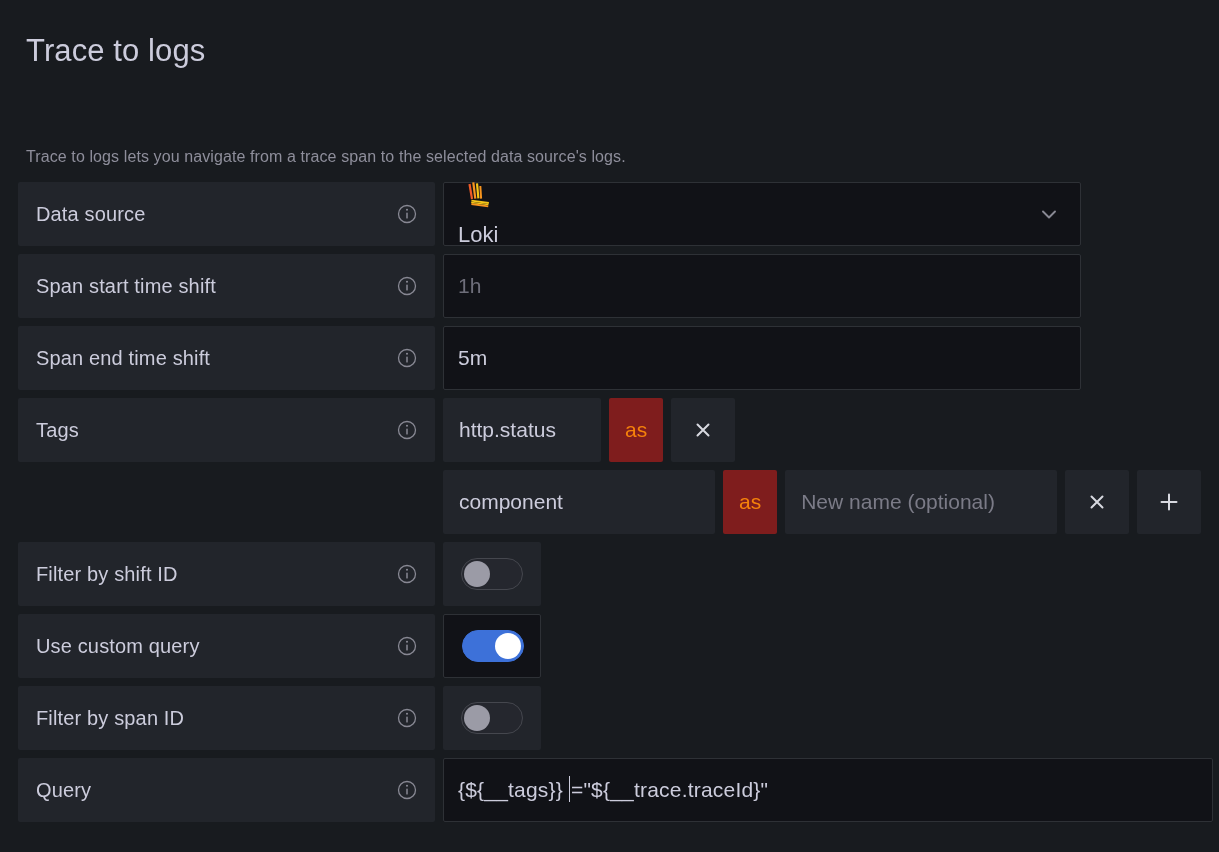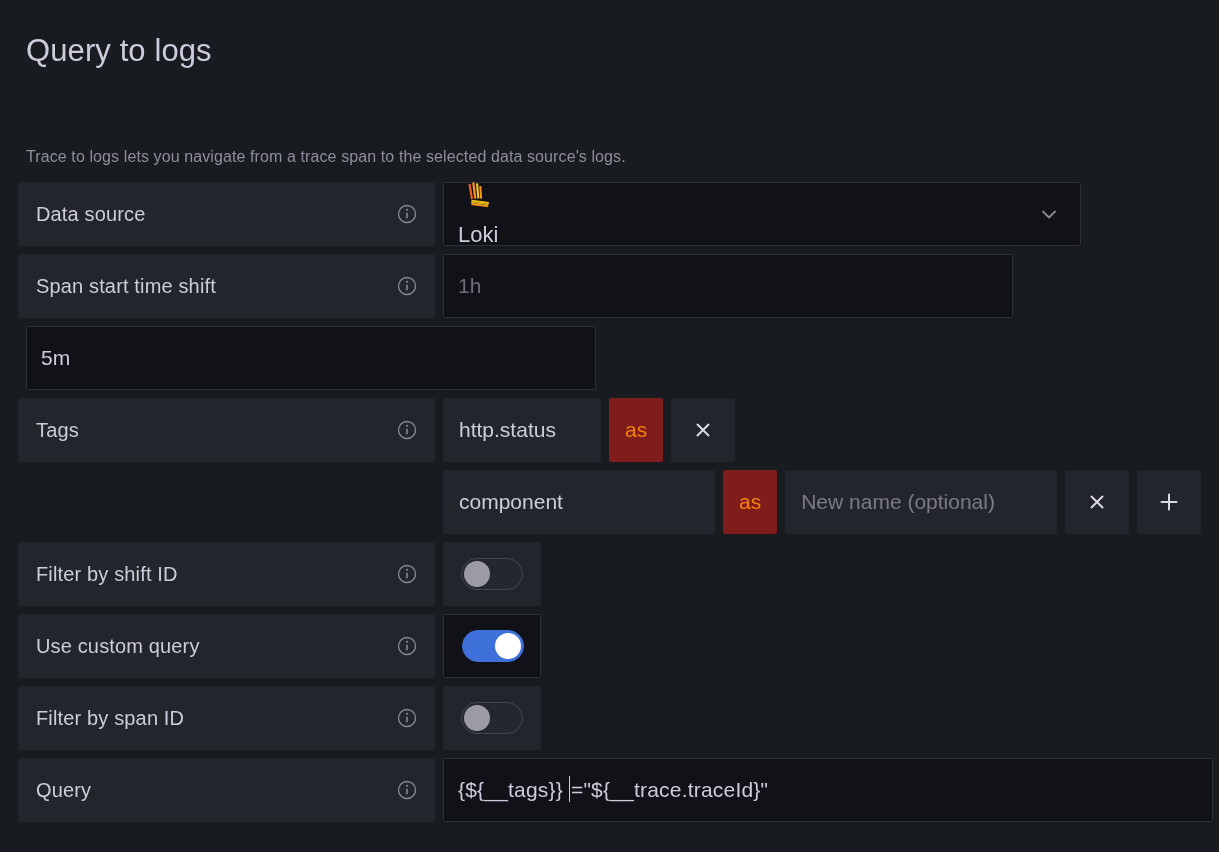--- a/index.html
+++ b/index.html
@@ -98,21 +98,21 @@
   .input {
     height: 64px;
     background: #111217;
     border: 1px solid #2e3136;
     border-radius: 2px;
     display: flex;
     align-items: center;
     padding: 0 14px;
     font-size: 21px;
     color: #ccccdc;
-    width: 570px;
+    width: 638px;
   }
   .input .placeholder { color: #6e6e7a; }
 
   .select {
     height: 64px;
     background: #111217;
     border: 1px solid #2e3136;
     border-radius: 2px;
     display: flex;
     align-items: center;
@@ -258,21 +258,21 @@
     vertical-align: middle;
     position: relative;
     top: -1px;
   }
 </style>
 </head>
 <body>
 
 <div class="page">
 
-  <div class="section-title">Query to logs</div>
+  <div class="section-title">Trace to logs</div>
   <div class="section-desc">Trace to logs lets you navigate from a trace span to the selected data source's logs.</div>
 
   <div class="form">
 
     <div class="row">
       <div class="label-cell">
         <span class="label-text">Data source</span>
         <svg class="info-icon" viewBox="0 0 20 20">
           <circle cx="10" cy="10" r="8.5" fill="none" stroke="#9a9aa6" stroke-width="1.3"></circle>
           <circle cx="10" cy="5.8" r="1.05" fill="#9a9aa6"></circle>
@@ -312,20 +312,28 @@
         </svg>
       </div>
       <div class="field-cell">
         <div class="input">
           <span class="placeholder">1h</span>
         </div>
       </div>
     </div>
 
     <div class="row">
+      <div class="label-cell">
+        <span class="label-text">Span end time shift</span>
+        <svg class="info-icon" viewBox="0 0 20 20">
+          <circle cx="10" cy="10" r="8.5" fill="none" stroke="#9a9aa6" stroke-width="1.3"></circle>
+          <circle cx="10" cy="5.8" r="1.05" fill="#9a9aa6"></circle>
+          <rect x="9.25" y="8.4" width="1.5" height="6.2" rx="0.7" fill="#9a9aa6"></rect>
+        </svg>
+      </div>
       <div class="field-cell">
         <div class="input">
           <span>5m</span>
         </div>
       </div>
     </div>
 
     <div class="row">
       <div class="label-cell">
         <span class="label-text">Tags</span>

